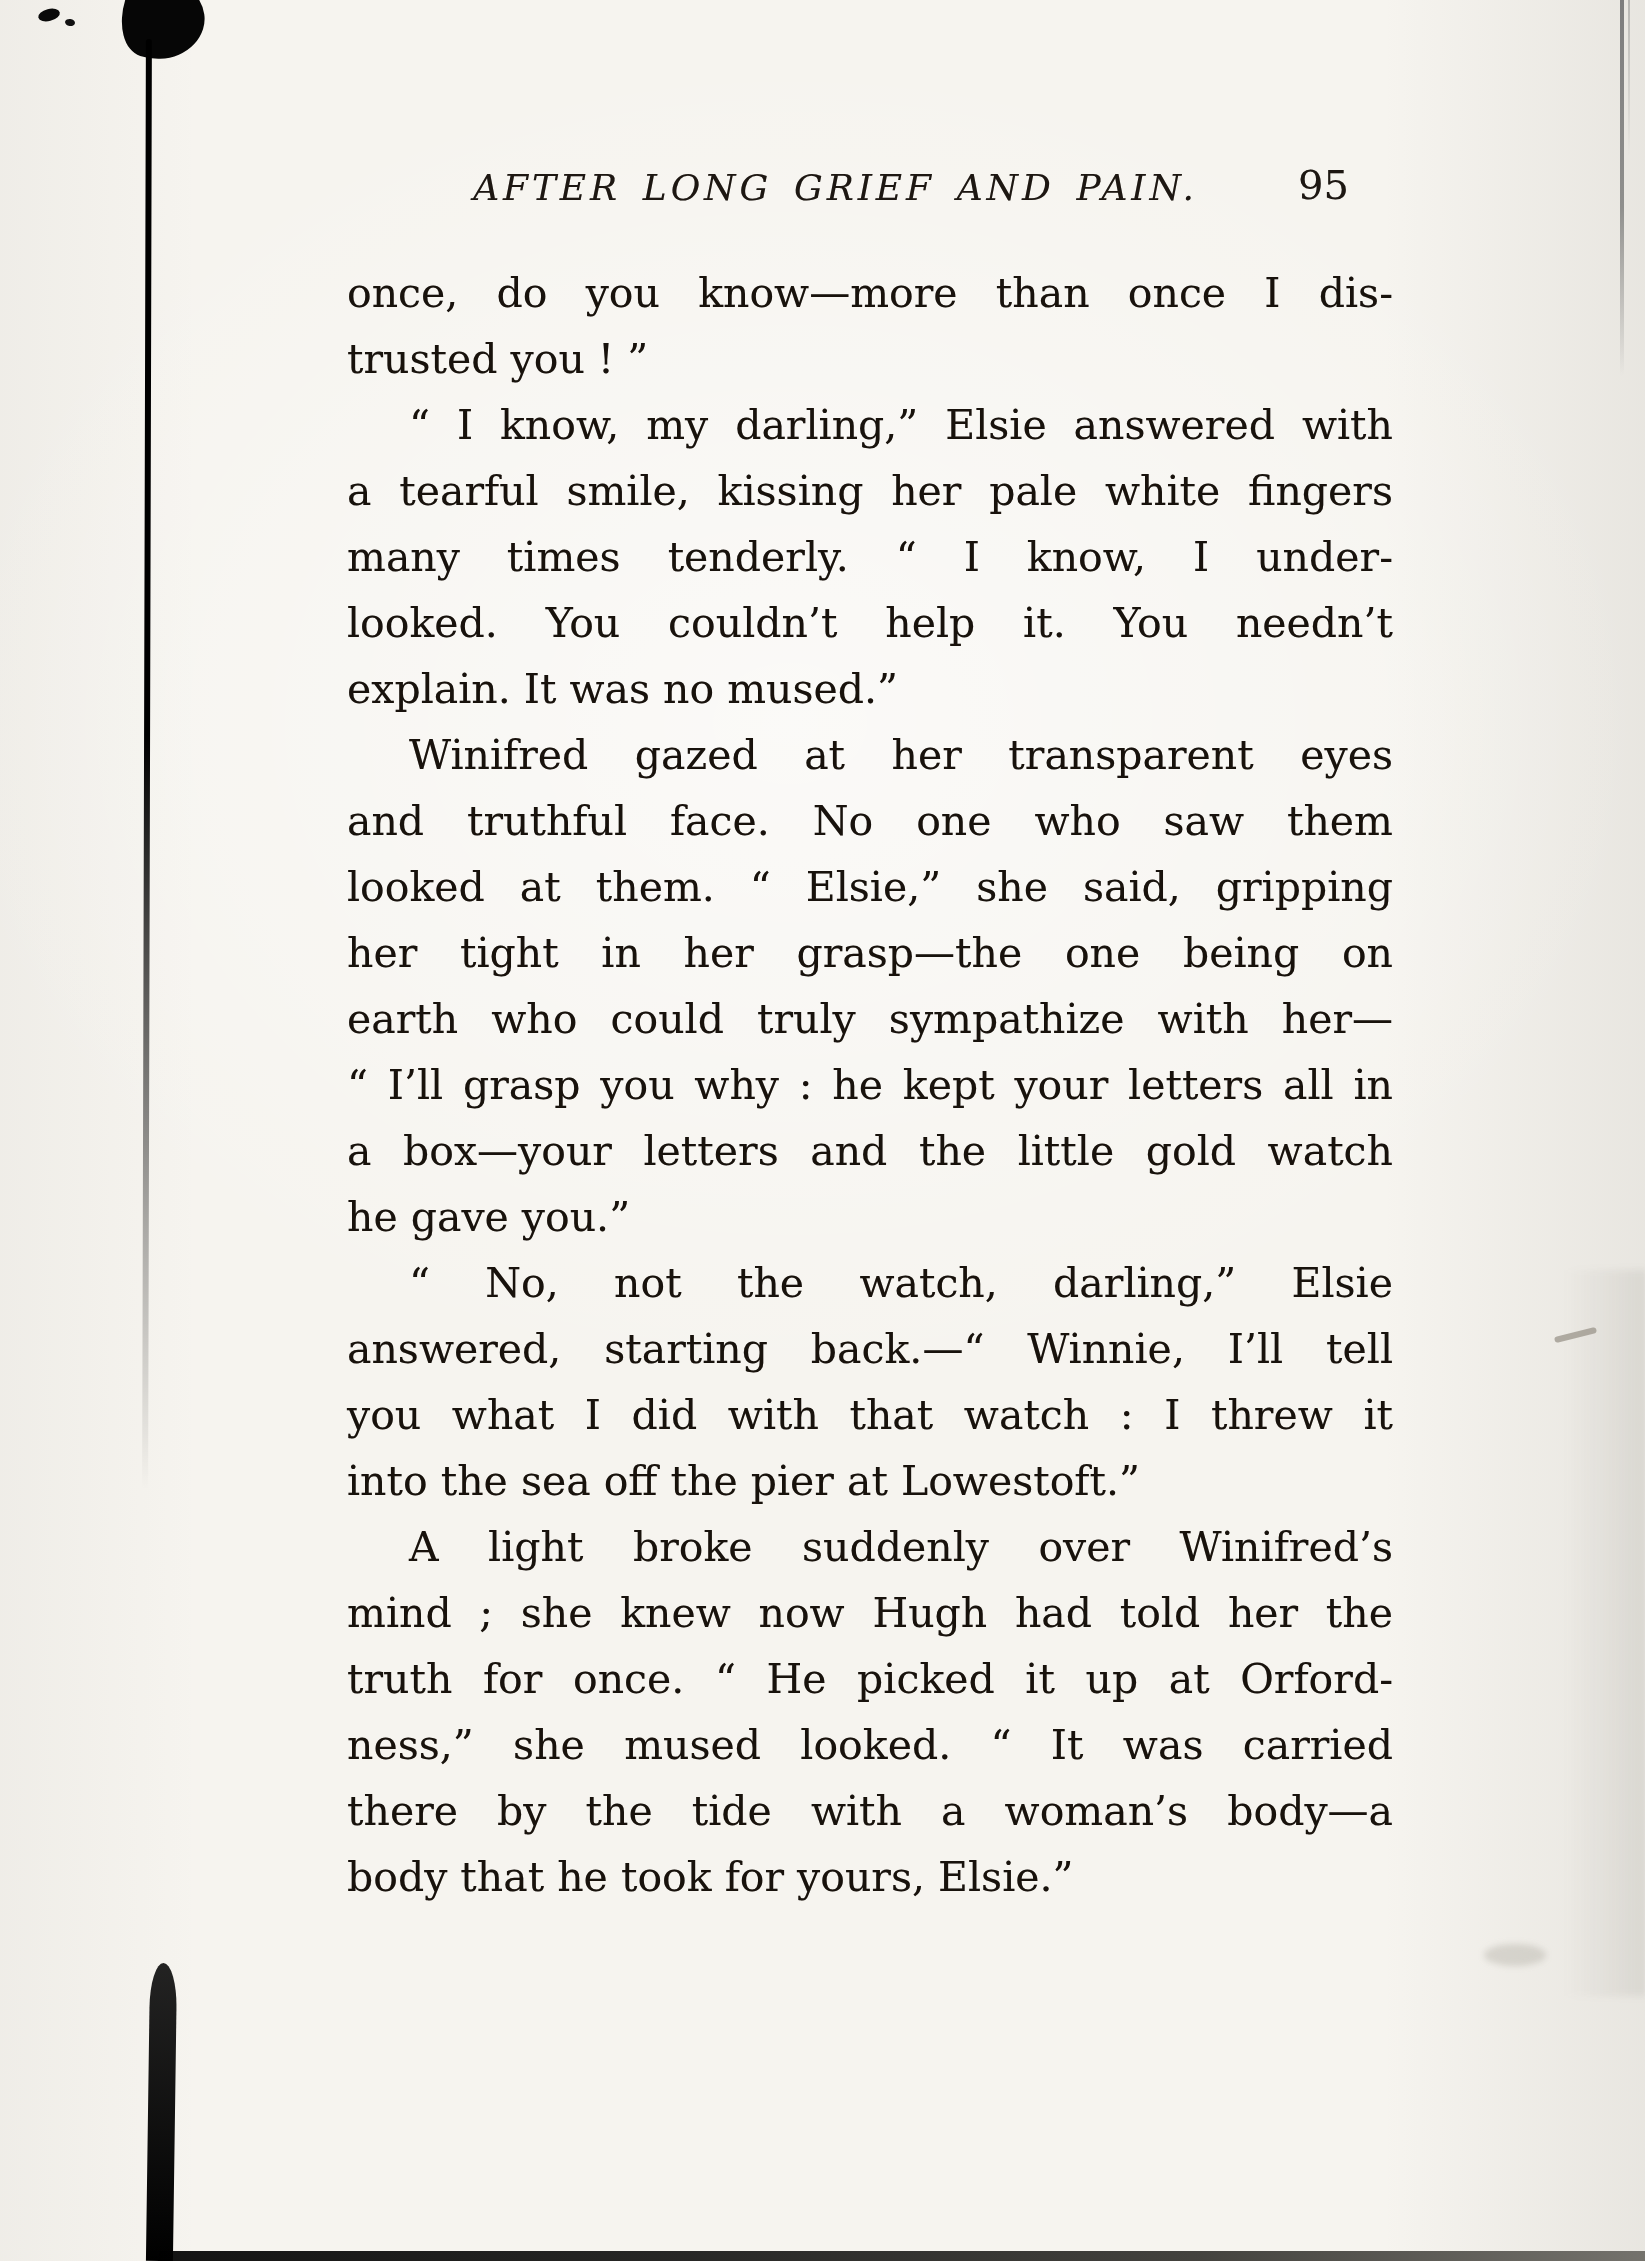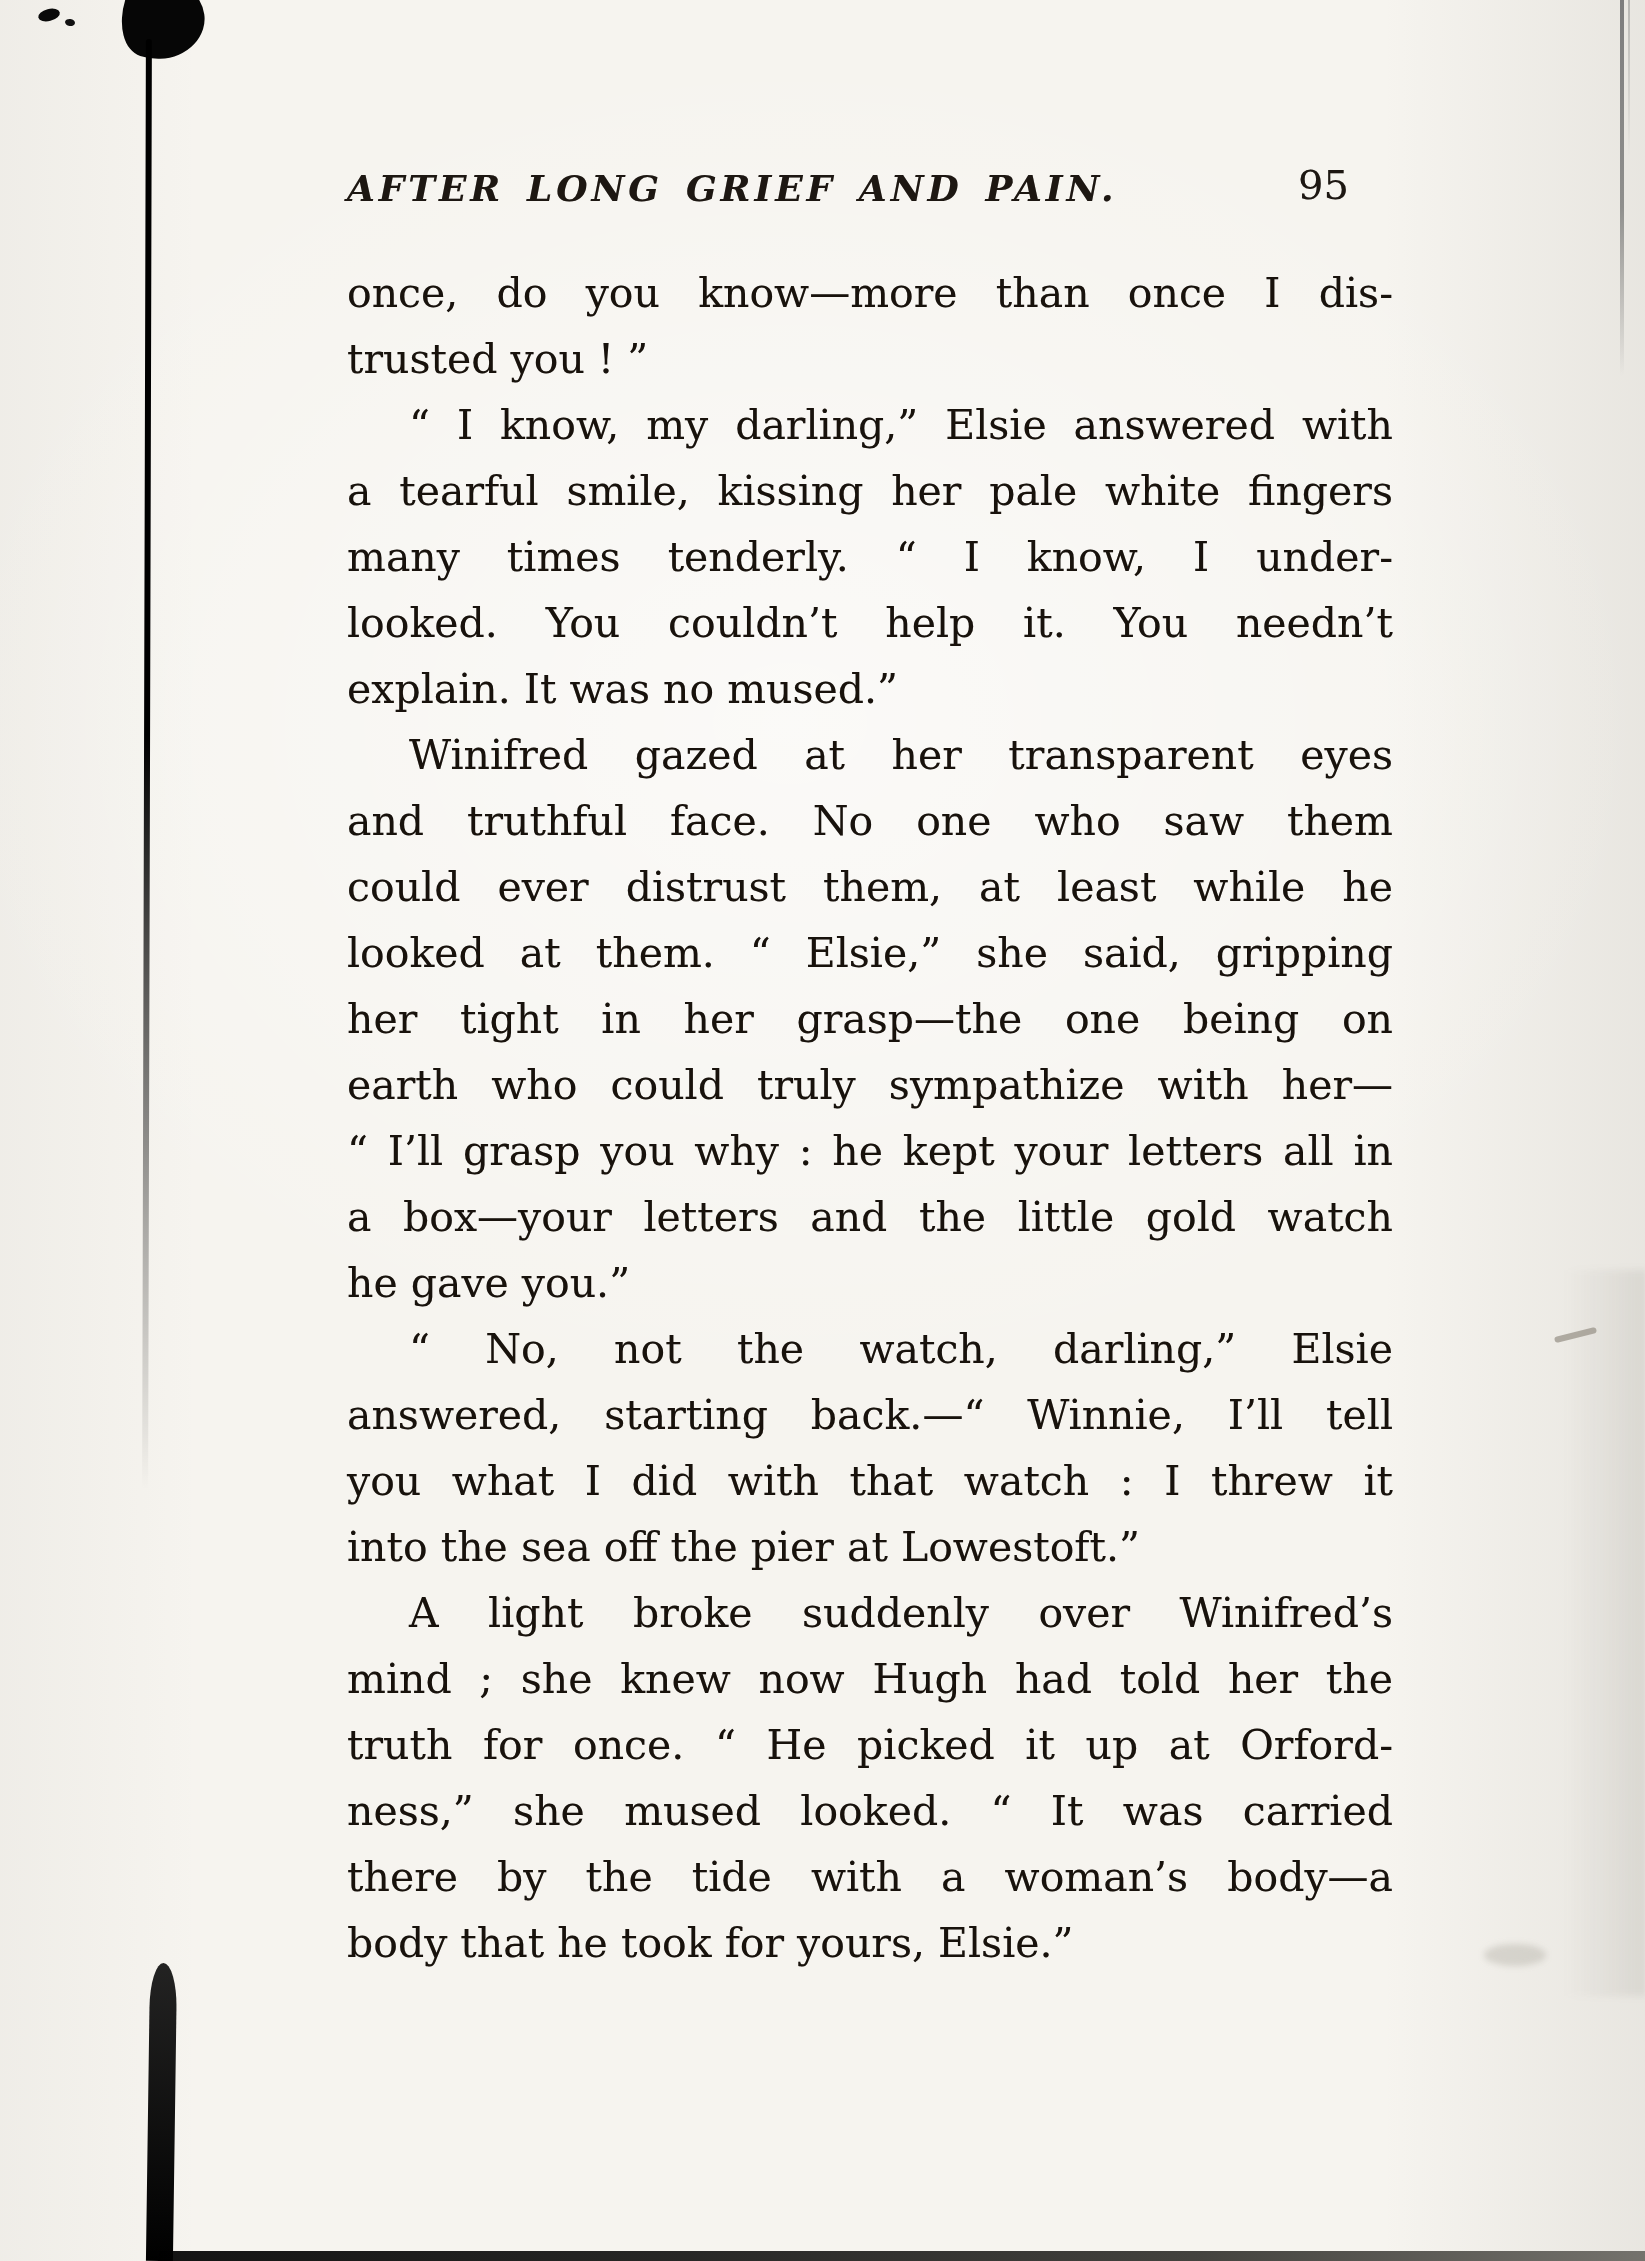--- a/index.html
+++ b/index.html
@@ -87,23 +87,23 @@
     filter: blur(3.2px);
   }
 
   
   .runhead {
     position: absolute;
     left: 347px; top: 167px; width: 1046px; height: 58px;
   }
   .runtitle {
     position: absolute; left: 0; right: 69px;
-    text-align: left;
+    text-align: center;
     font-style: italic;
-    font-weight: 700;
+    font-weight: 400;
     font-size: 36px;
     letter-spacing: 3.9px;
     word-spacing: 6.5px;
     color: #1d1712;
     text-shadow: 0 0 0.6px rgba(29,23,18,0.35);
     white-space: nowrap;
   }
   .pagenum {
     position: absolute; right: 44px; top: -5.2px;
     font-size: 40px;
@@ -164,21 +164,20 @@
       <span class="line indent">“ I know, my darling,” Elsie answered with</span>
       <span class="line">a tearful smile, kissing her pale white fingers</span>
       <span class="line">many times tenderly.  “ I know, I under-</span>
       <span class="line">looked.  You couldn’t help it.  You needn’t</span>
       <span class="line line-last">explain.  It was no mused.”</span>
     </p>
 
     <p class="para">
       <span class="line indent">Winifred gazed at her transparent eyes</span>
       <span class="line">and truthful face.  No one who saw them</span>
-      <span class="line">could ever distrust them, at least while he</span>
       <span class="line">looked at them.  “ Elsie,” she said, gripping</span>
       <span class="line">her tight in her grasp—the one being on</span>
       <span class="line">earth who could truly sympathize with her—</span>
       <span class="line">“ I’ll grasp you why : he kept your letters all in</span>
       <span class="line">a box—your letters and the little gold watch</span>
       <span class="line line-last">he gave you.”</span>
     </p>
 
     <p class="para">
       <span class="line indent">“ No, not the watch, darling,” Elsie</span>

